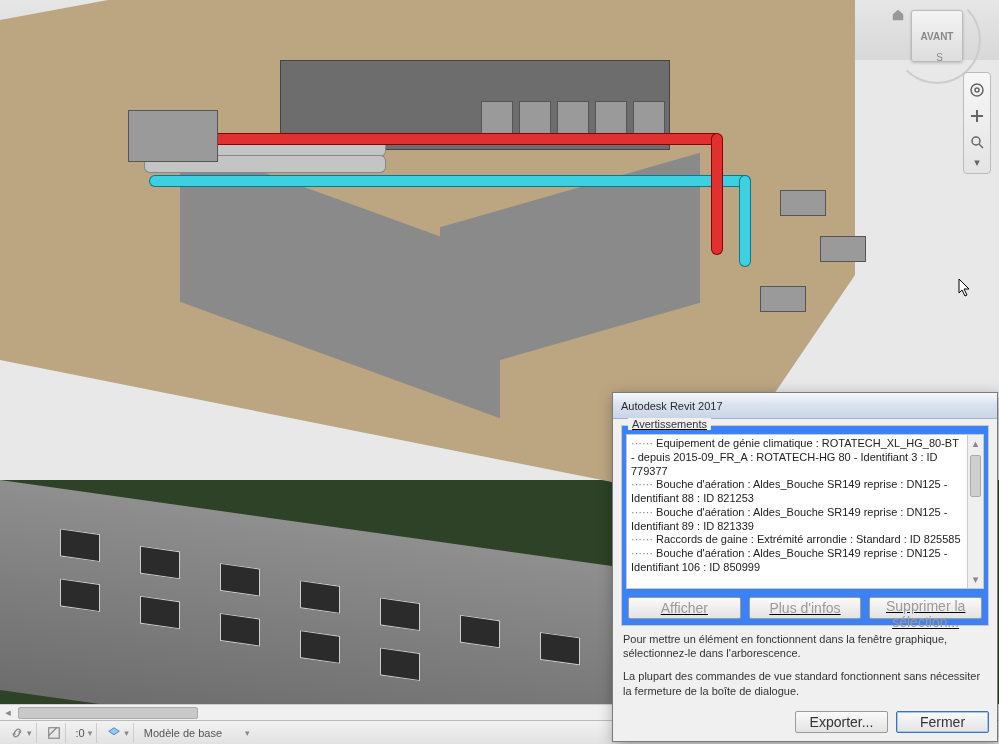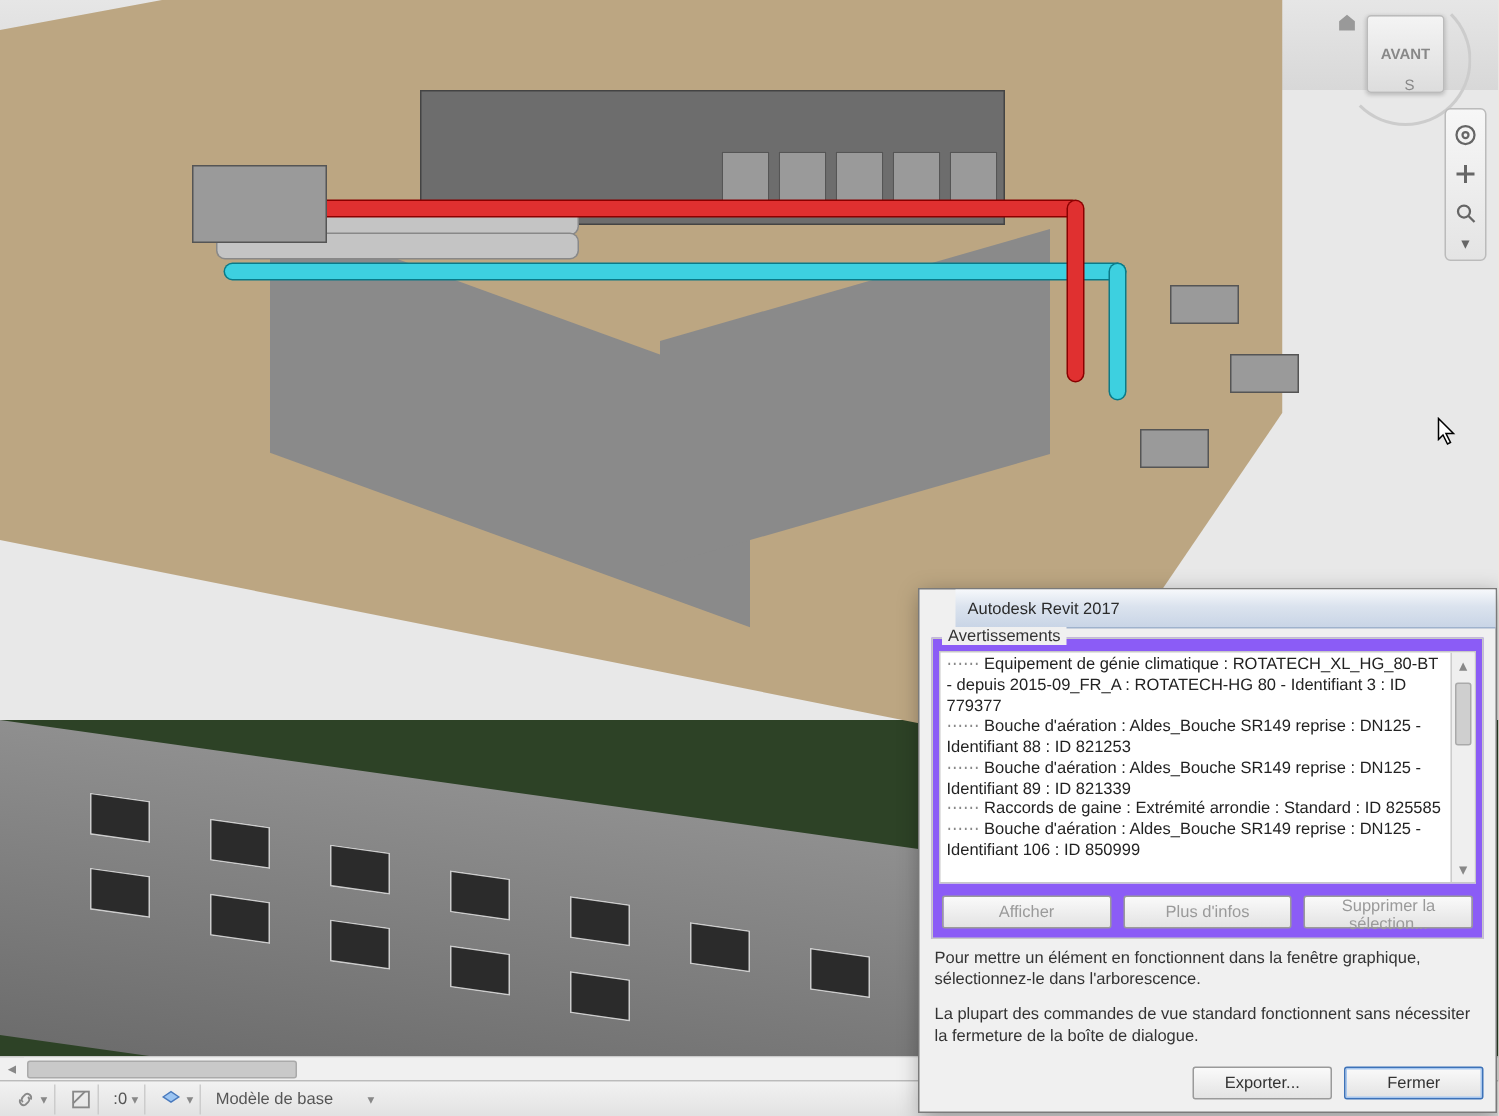--- a/index.html
+++ b/index.html
@@ -137,26 +137,26 @@
     border:1px solid #7a7a7a;
     box-shadow:2px 4px 14px rgba(0,0,0,.35);
     display:flex; flex-direction:column;
     font-size:11px;
   }
   .dialog .titlebar {
     height:26px; background:linear-gradient(#f6f8fb,#dbe3ee 45%,#c9d5e6);
     border-bottom:1px solid #9fb2cc;
     display:flex; align-items:center; padding:0 8px;
     color:#2b2b2b;
-    margin-left:24px;
   }
   .dialog .group {
     margin:6px 8px 4px; border:1px solid #c8c8c8; flex:1;
     display:flex; flex-direction:column; min-height:0;
-    background:#8b5cf6;
+    background:#3b82f6;
+    text-decoration:underline;
   }
   .dialog .group-title {
     position:relative; top:-8px; left:6px; background:#f0f0f0;
     padding:0 4px; color:#333; width:max-content;
   }
   .dialog .tree-wrap {
     flex:1; min-height:0; margin:-4px 4px 4px 4px;
     background:#fff; border:1px solid #c8c8c8;
     overflow:hidden; position:relative;
   }
@@ -174,21 +174,21 @@
   .dialog .vscroll .track { position:absolute; top:16px; bottom:16px; left:0; right:0; }
   .dialog .vscroll .thumb { position:absolute; left:2px; right:2px; top:4px; height:42px; background:#cfcfcf; border:1px solid #aaa; border-radius:2px;}
 
   .dialog .btn-row {
     display:flex; gap:8px; padding:4px 6px 6px; justify-content:space-between;
   }
   .dialog button {
     flex:1; height:22px;
     background:linear-gradient(#fafafa,#e3e3e3);
     border:1px solid #9a9a9a; border-radius:2px;
-    font-size:11px; color:#333; padding:0 6px;
+    font-size:14px; color:#333; padding:0 6px;
     cursor:pointer;
   }
   .dialog button:disabled { color:#9a9a9a; cursor:default; }
   .dialog .helptext { padding:2px 10px 6px; color:#333; line-height:1.35; }
   .dialog .footer {
     display:flex; justify-content:flex-end; gap:8px;
     padding:6px 8px 8px;
   }
   .dialog .footer button { flex:0 0 auto; width:93px; }
   .dialog .footer button.primary { border:1px solid #3d72b8; box-shadow:inset 0 0 0 1px #a7c7ef; }

